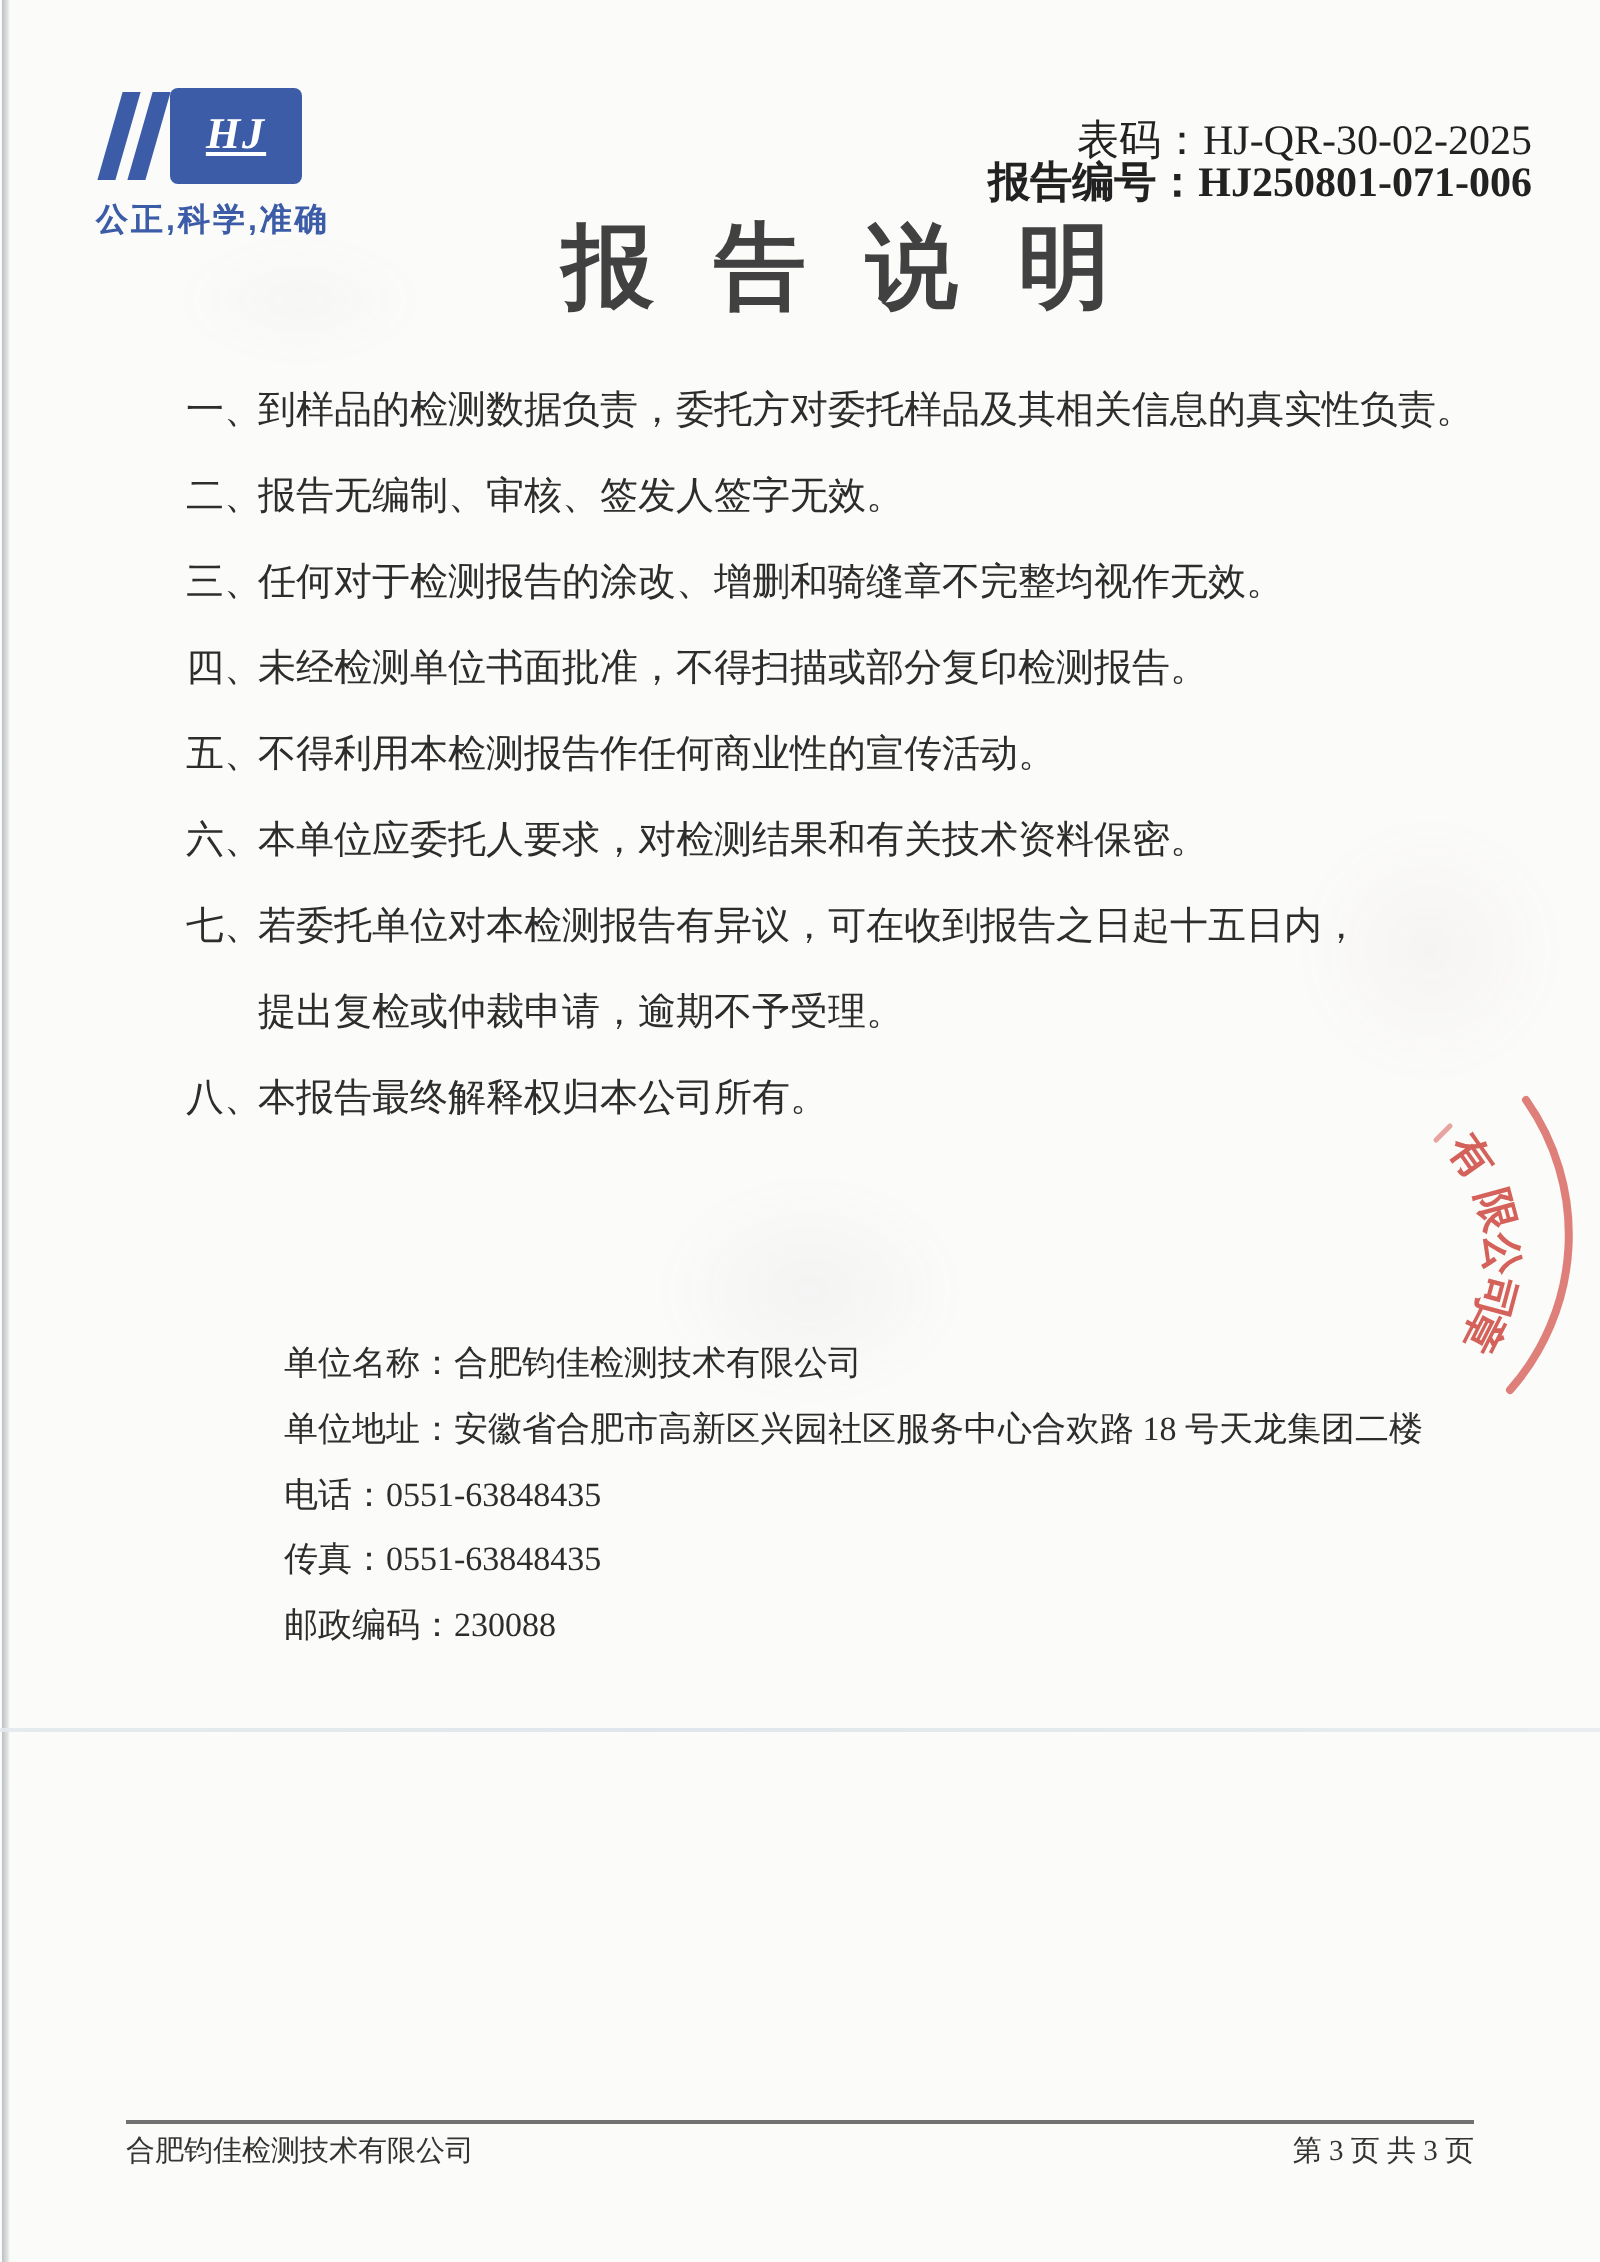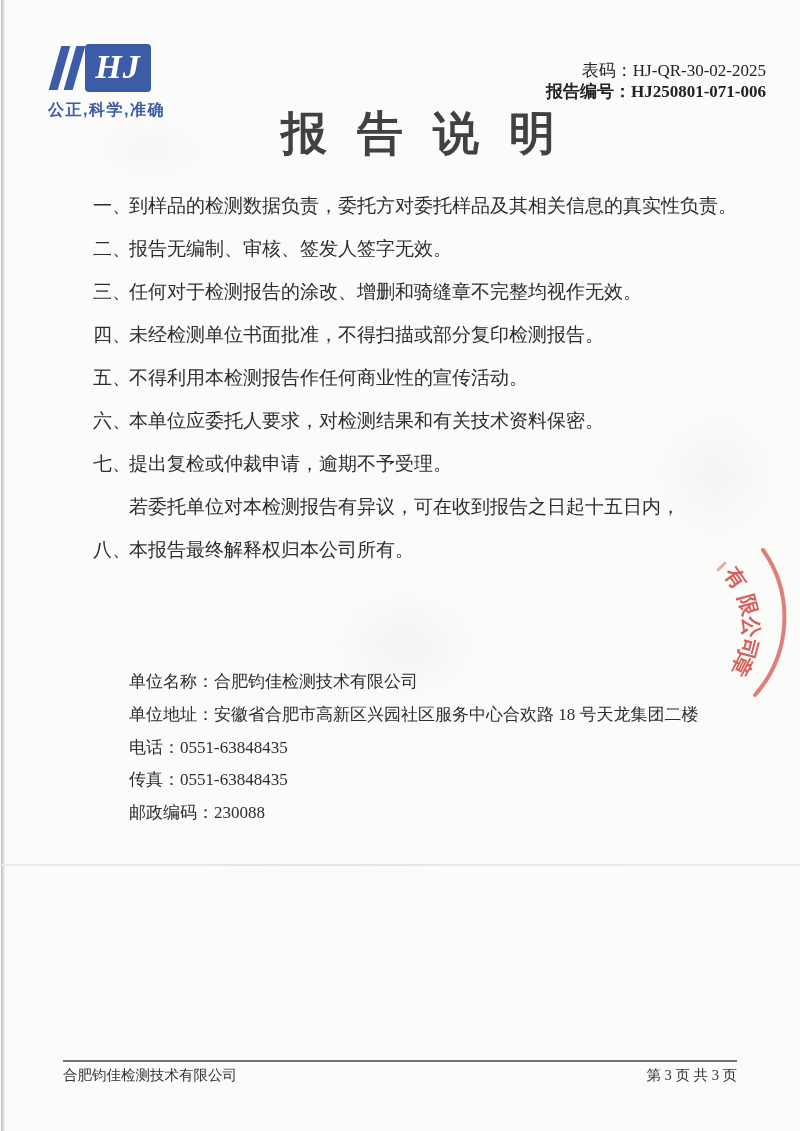--- a/index.html
+++ b/index.html
@@ -28,52 +28,53 @@
   
   .logo { position:absolute; left:55px; top:44px; }
   .logo-bars { position:absolute; left:0; top:2px; display:flex; gap:6px; }
   .logo-bar { width:9px; height:44px; background:#3c5ca8; transform:skewX(-16deg); }
   .logo-box {
     position:absolute; left:30px; top:0; width:66px; height:48px;
     background:#3c5ca8; border-radius:4px;
     display:flex; align-items:center; justify-content:center;
   }
   .logo-hj {
-    color:#ffffff; font-style:italic; font-weight:700; font-size:34px;
+    color:#ffffff; font-style:italic; font-weight:700; font-size:22px;
     font-family:"Liberation Serif","DejaVu Serif",serif; letter-spacing:1px;
     transform:translateY(-1px);
+    text-decoration:underline;
   }
   .logo-tagline {
     position:absolute; left:-7px; top:56px; width:130px;
     color:#3c5ca8; font-weight:700; font-size:16px; letter-spacing:1.5px;
     white-space:nowrap; font-family:"Liberation Sans","DejaVu Sans",sans-serif;
   }
   .doc-codes {
     position:absolute; right:34px; top:60px; text-align:right;
-    font-size:17px; line-height:21px; color:#222;
+    font-size:21px; line-height:21px; color:#222;
   }
   .doc-codes .bold { font-weight:700; }
 
   
   .title-row { position:absolute; left:0; top:103px; width:100%; display:flex; justify-content:center;padding-left:36px; }
   .title {
     font-size:46px; font-weight:700; color:#414141;
     letter-spacing:30px; margin-right:-30px; white-space:nowrap;
   }
 
   
   .notes { position:absolute; left:93px; top:184px; width:646px; font-size:19px; line-height:43px; color:#2d2d2d; }
   .note { display:grid; grid-template-columns:36px 1fr; }
   .note-num { white-space:nowrap; }
   .note-line { white-space:nowrap; }
 
   
   .contact { position:absolute; left:120px; top:652px; }
   .contact-heading { font-size:20px; font-weight:700; color:#222; }
-  .contact-rows { margin-top:14px; margin-left:9px; font-size:17px; line-height:32.8px; color:#2d2d2d; }
+  .contact-rows { margin-top:14px; margin-left:22px; font-size:17px; line-height:32.8px; color:#2d2d2d; }
   .contact-row { white-space:nowrap; }
 
   
   .stamp { position:absolute; left:640px; top:525px; width:160px; height:215px; opacity:.85; }
 
   
   .footer-rule { position:absolute; left:63px; top:1060px; width:674px; height:2px; background:#4f4f4f; opacity:.8; }
   .footer-row {
     position:absolute; left:63px; top:1066px; width:674px;
     display:flex; justify-content:space-between;
@@ -143,22 +144,22 @@
     </div>
     <div class="note">
       <span class="note-num">六、</span>
       <div>
         <div class="note-line">本单位应委托人要求，对检测结果和有关技术资料保密。</div>
       </div>
     </div>
     <div class="note">
       <span class="note-num">七、</span>
       <div>
+        <div class="note-line">若委托单位对本检测报告有异议，可在收到报告之日起十五日内，</div>
         <div class="note-line">提出复检或仲裁申请，逾期不予受理。</div>
-        <div class="note-line">若委托单位对本检测报告有异议，可在收到报告之日起十五日内，</div>
       </div>
     </div>
     <div class="note">
       <span class="note-num">八、</span>
       <div>
         <div class="note-line">本报告最终解释权归本公司所有。</div>
       </div>
     </div>
   </div>
 

